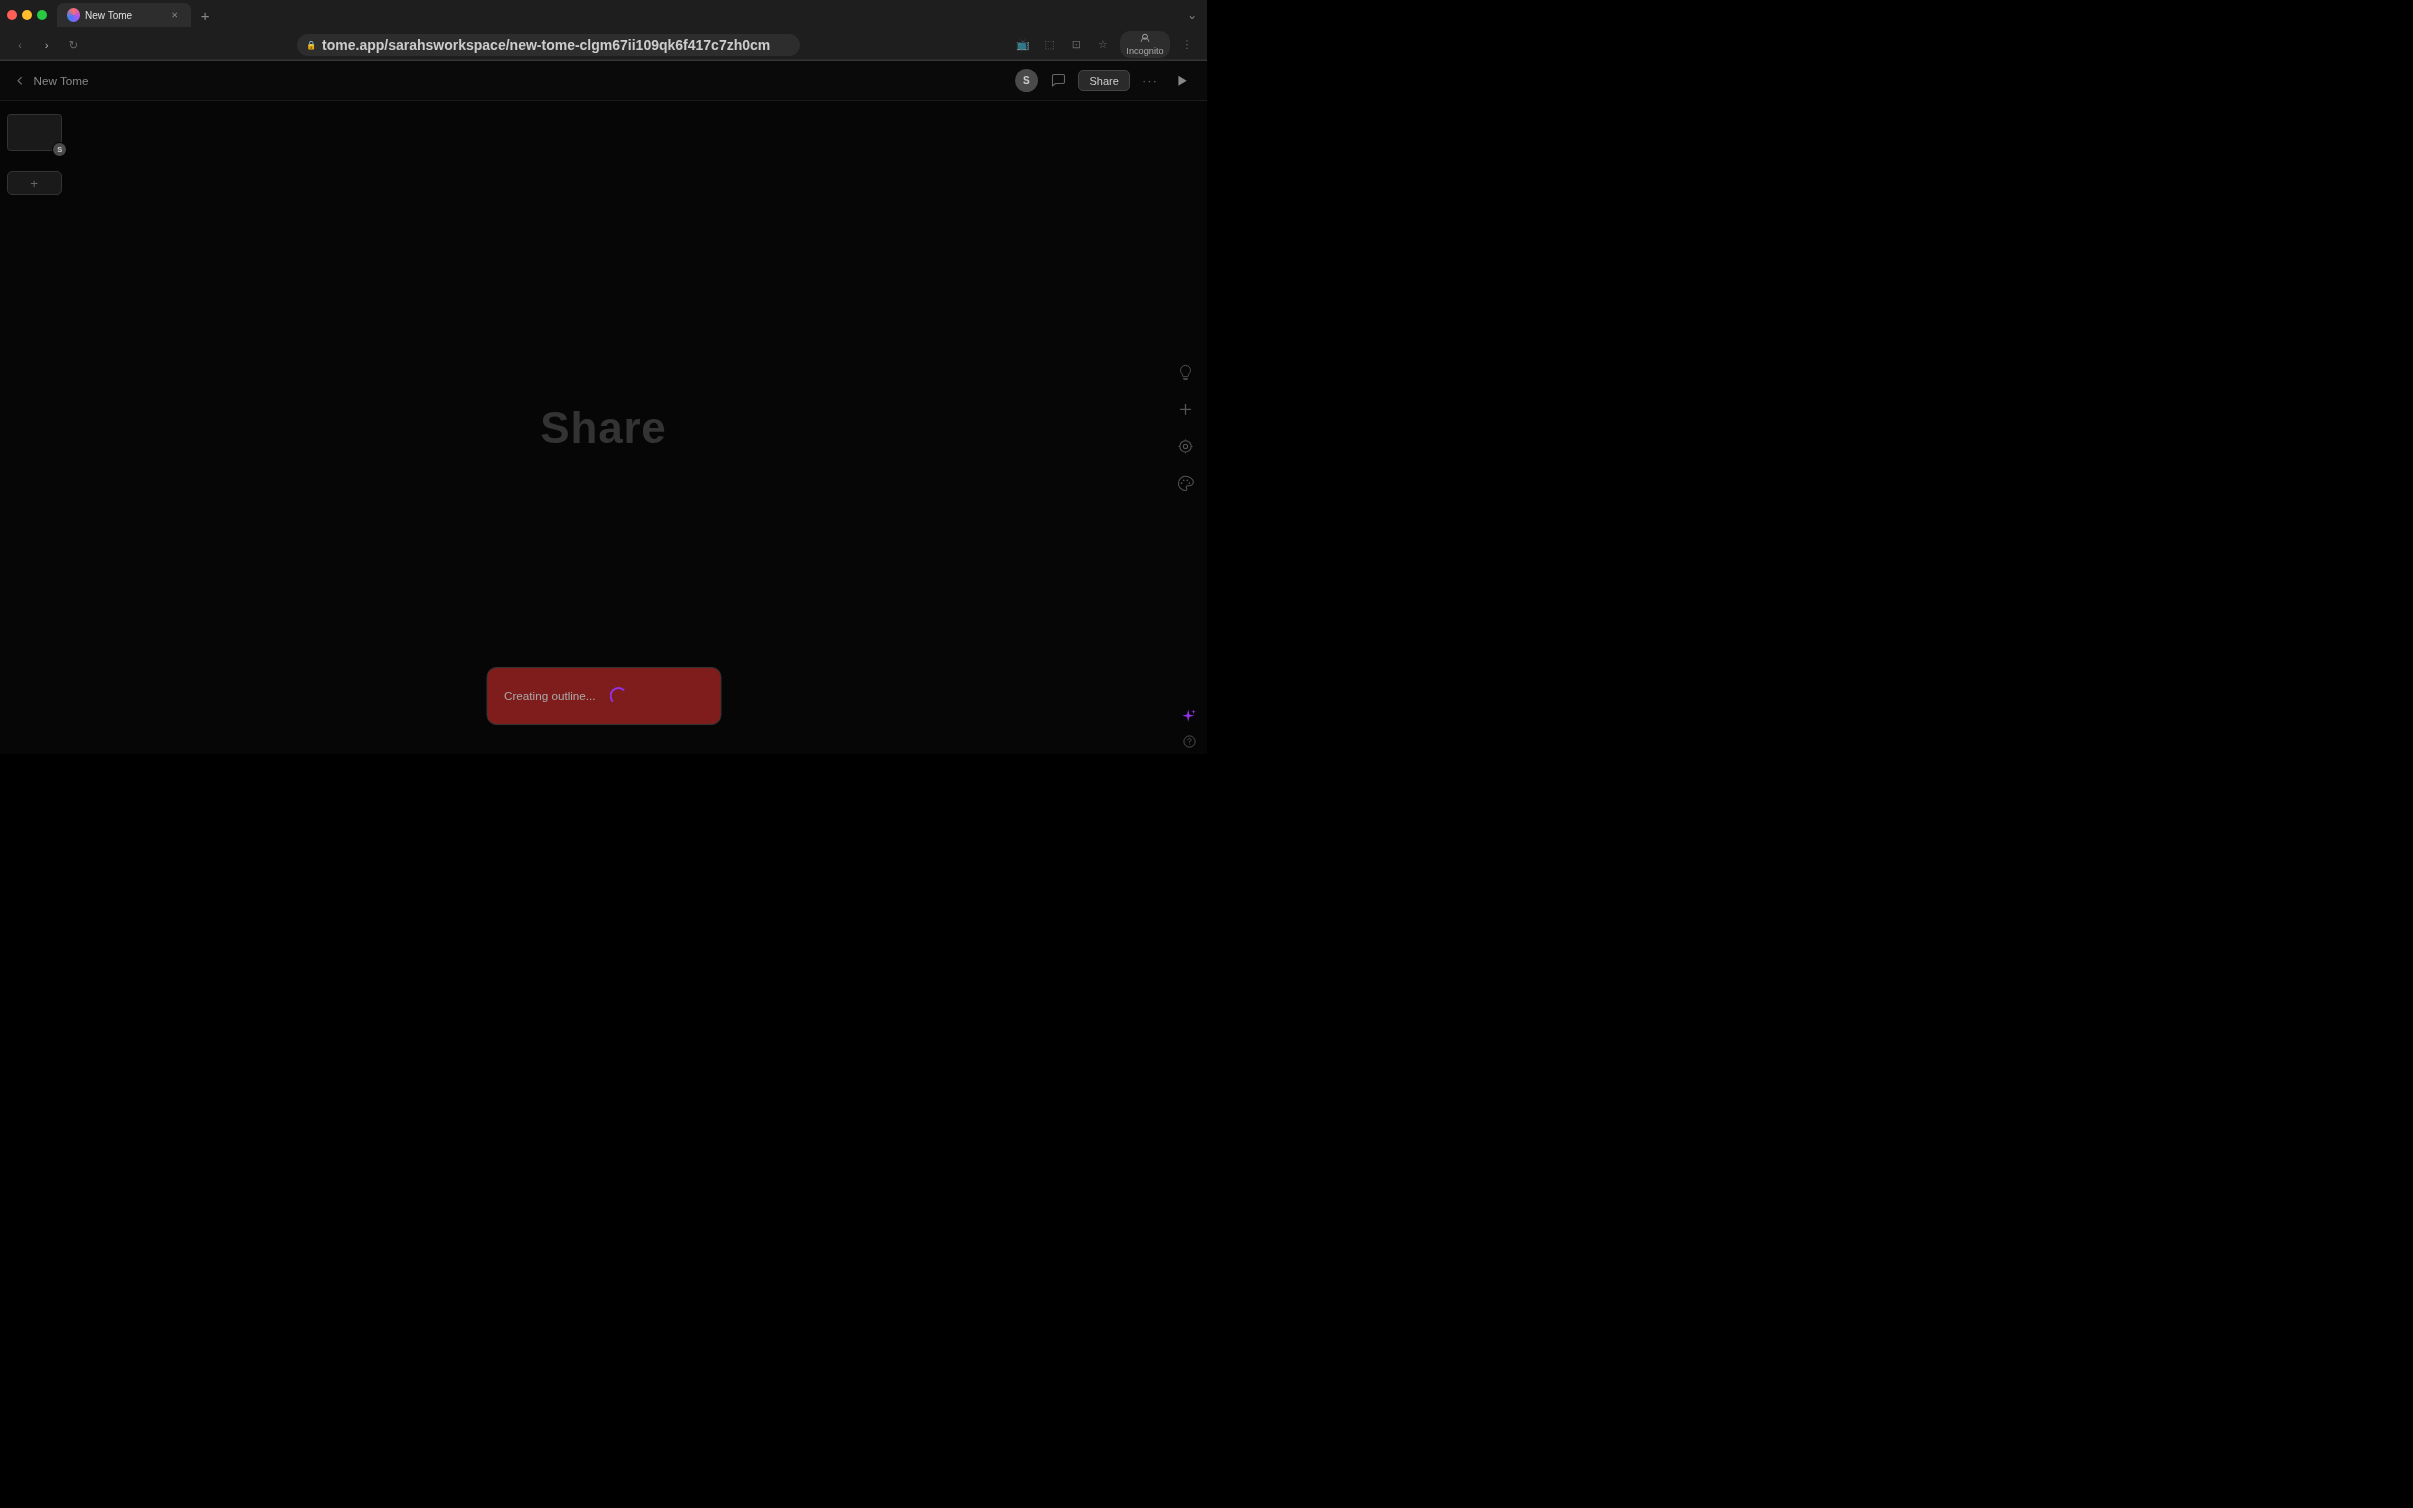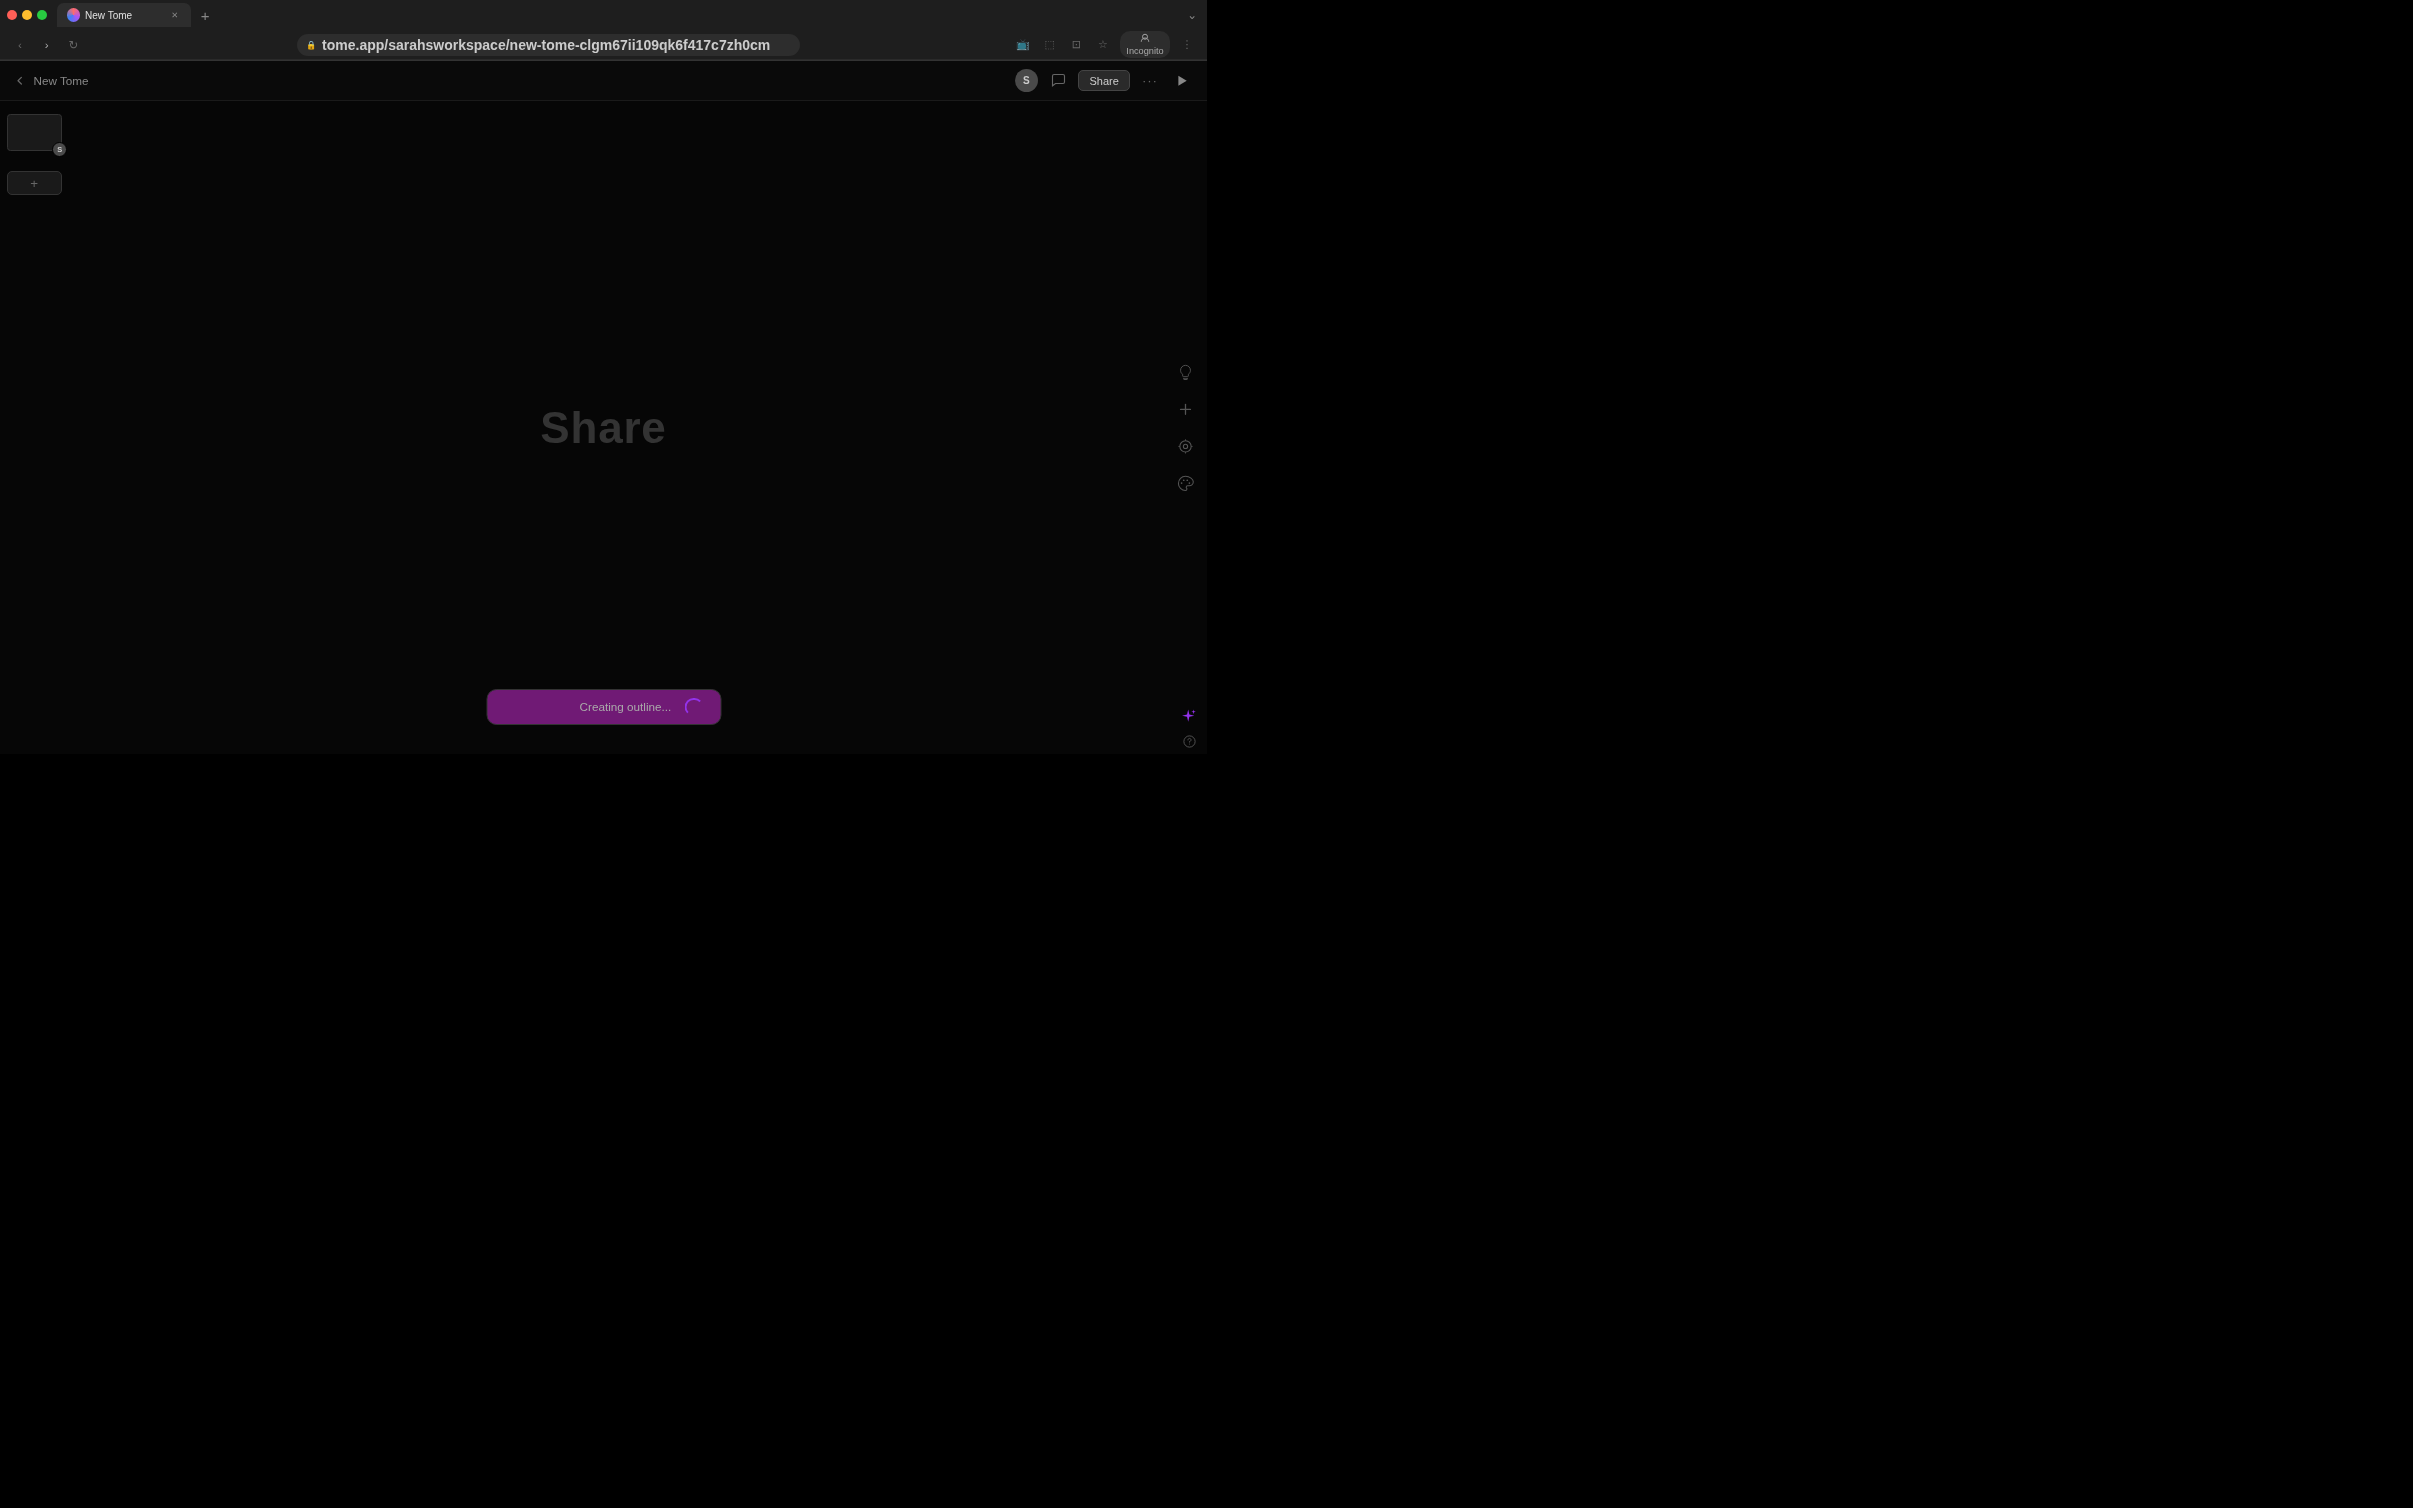--- a/index.html
+++ b/index.html
@@ -370,29 +370,28 @@
       cursor: pointer;
       border-radius: 5px;
     }
 
     
     .creating-outline-bar {
       position: absolute;
       bottom: 30px;
       left: 50%;
       transform: translateX(-50%);
-      background: #701a75;
+      background: #7f1d1d;
       border: 0.8px solid #333;
       border-radius: 10px;
-      padding: 8px 17px;
+      padding: 19px 17px;
       display: flex;
       align-items: center;
       gap: 13.4px;
       min-width: 235px;
-      justify-content: flex-end;
     }
 
     .creating-text {
       font-size: 11.7px;
       color: #aaa;
     }
 
     .spinner {
       width: 18.4px;
       height: 18.4px;

